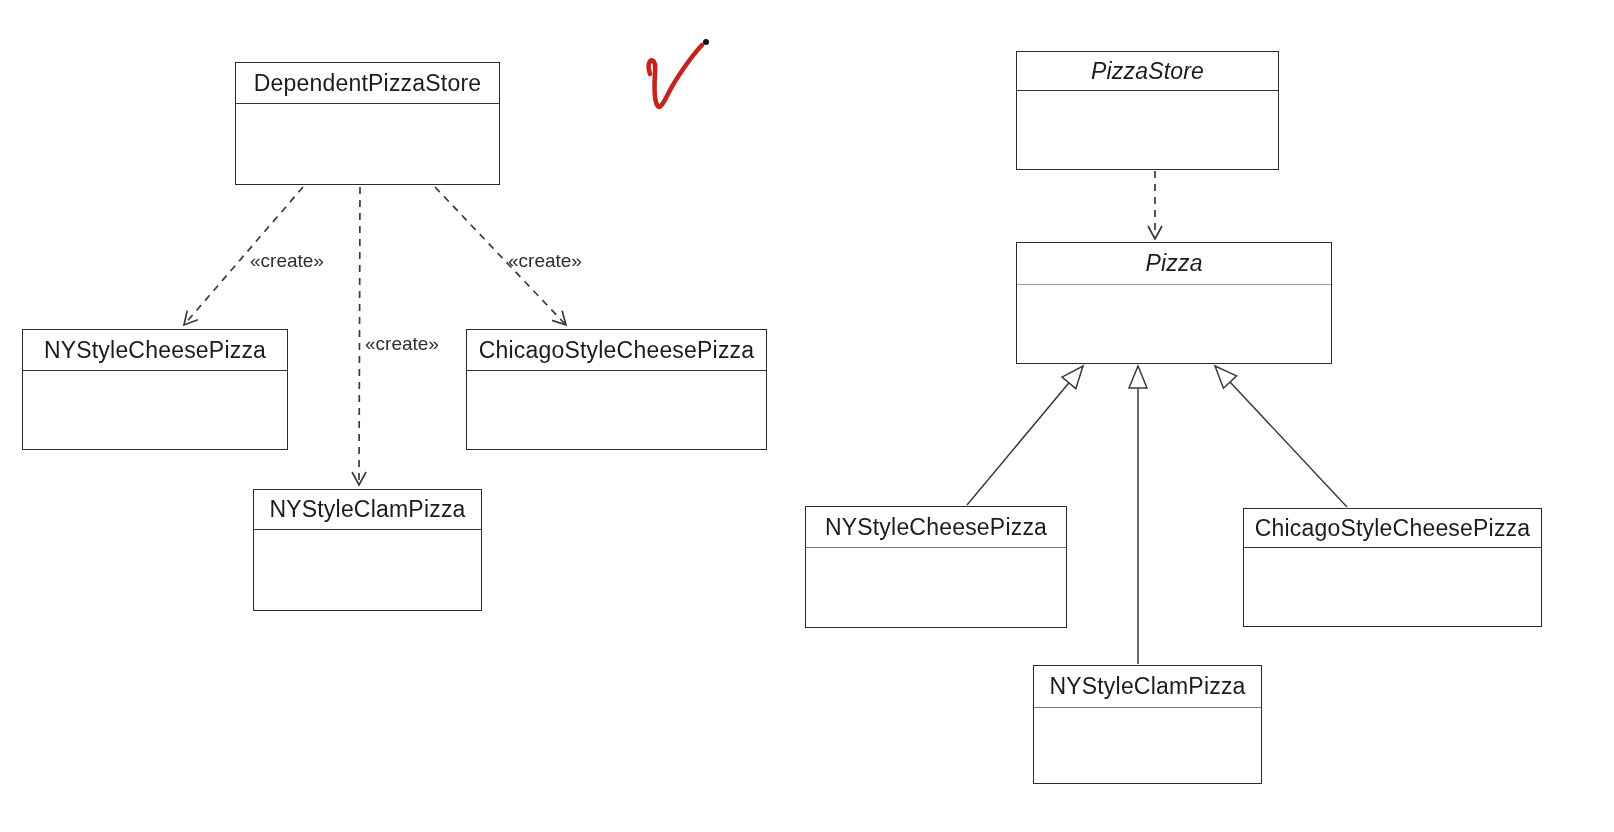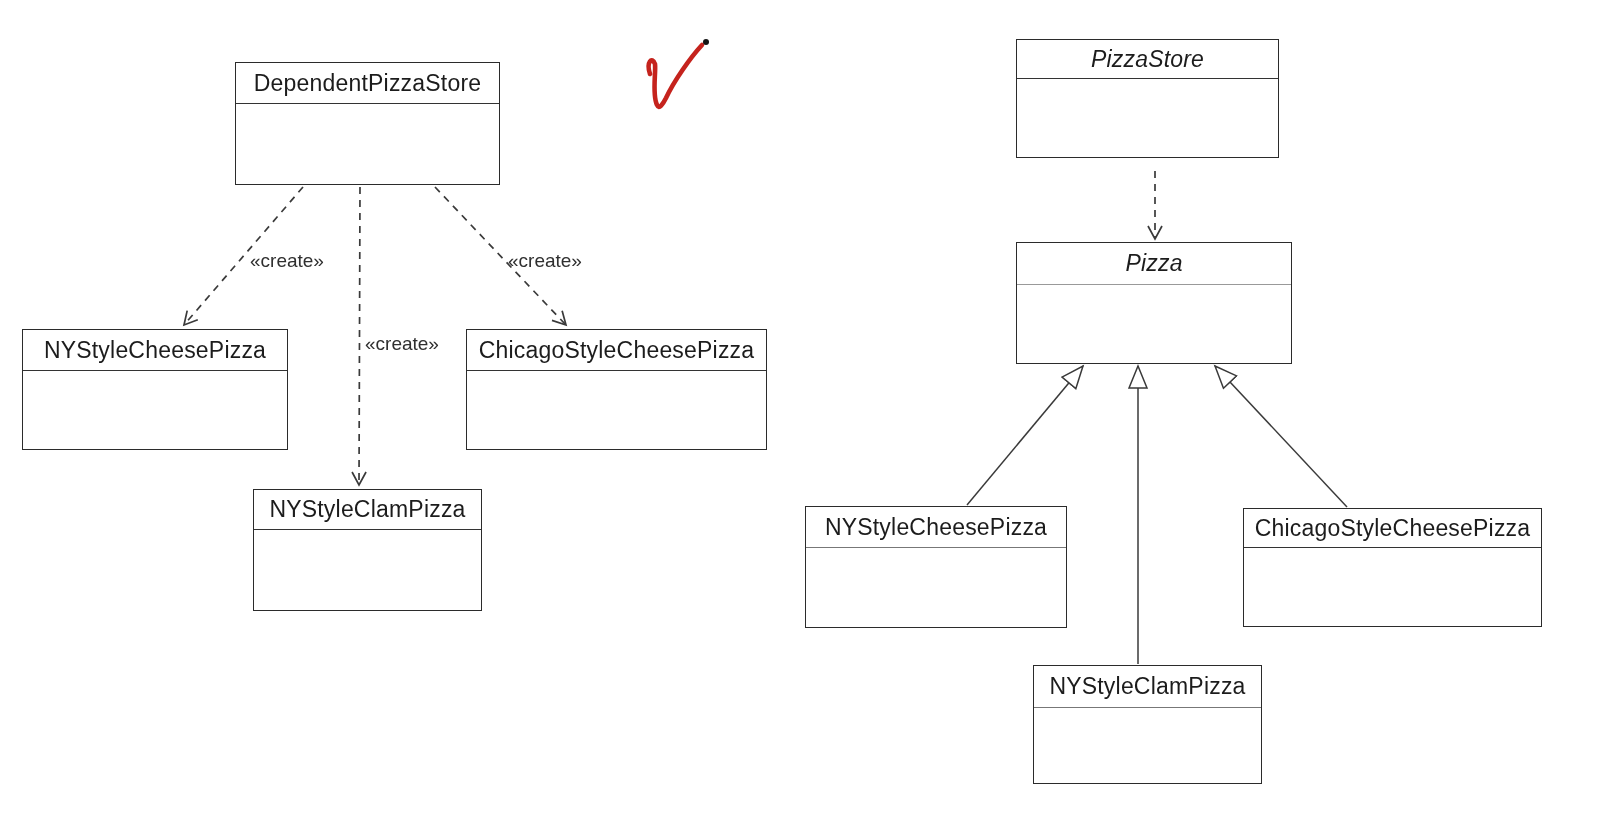--- a/index.html
+++ b/index.html
@@ -98,26 +98,26 @@
 
   <div class="uml-box" style="left:253px;top:489px;width:229px;height:122px;">
     <div class="uml-title" style="height:40px;">NYStyleClamPizza</div>
     <div class="uml-body"></div>
   </div>
 
   <span class="stereotype" style="left:250px;top:250px;">«create»</span>
   <span class="stereotype" style="left:365px;top:333px;">«create»</span>
   <span class="stereotype" style="left:508px;top:250px;">«create»</span>
 
-  <div class="uml-box" style="left:1016px;top:39px;width:263px;height:119px;">
+  <div class="uml-box" style="left:1016px;top:51px;width:263px;height:119px;">
     <div class="uml-title abstract" style="height:39px;">PizzaStore</div>
     <div class="uml-body"></div>
   </div>
 
-  <div class="uml-box" style="left:1016px;top:242px;width:276px;height:122px;justify-content:space-between;">
+  <div class="uml-box" style="left:1016px;top:242px;width:316px;height:122px;justify-content:space-between;">
     <div class="uml-title abstract div-light" style="height:42px;">Pizza</div>
     <div class="uml-body"></div>
   </div>
 
   <div class="uml-box" style="left:805px;top:506px;width:262px;height:122px;">
     <div class="uml-title div-mid" style="height:41px;">NYStyleCheesePizza</div>
     <div class="uml-body"></div>
   </div>
 
   <div class="uml-box" style="left:1243px;top:508px;width:299px;height:119px;">

